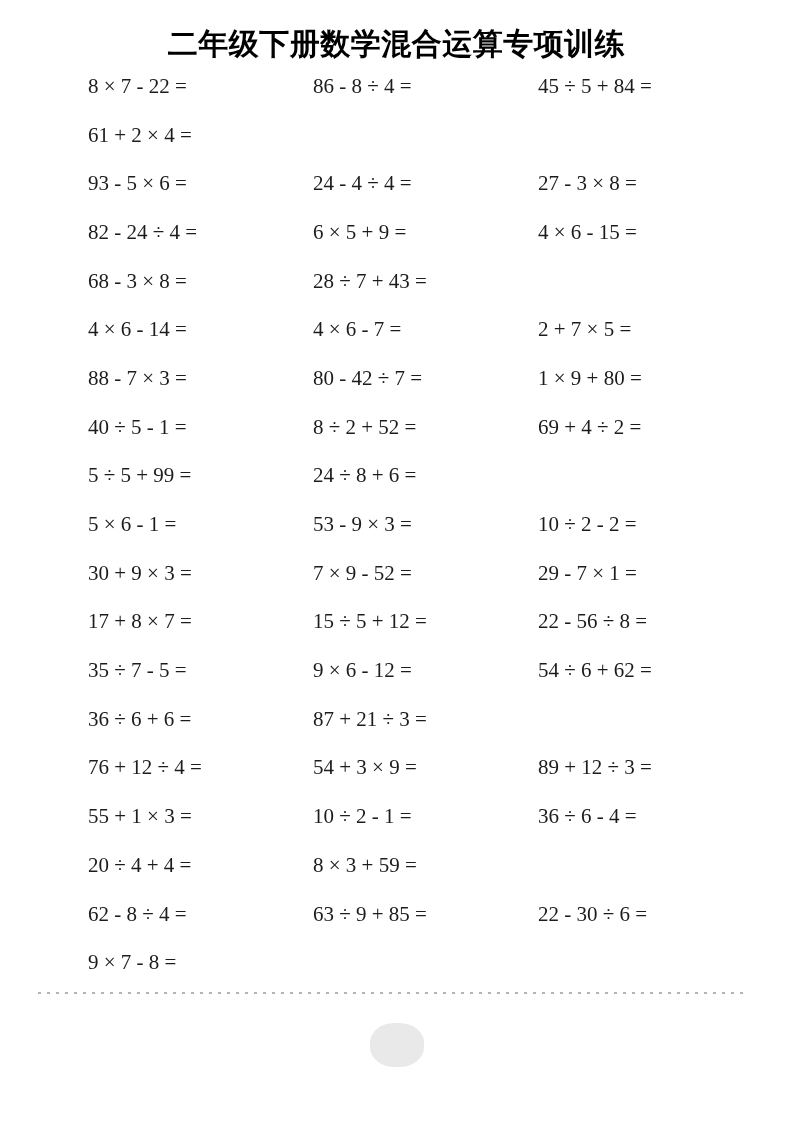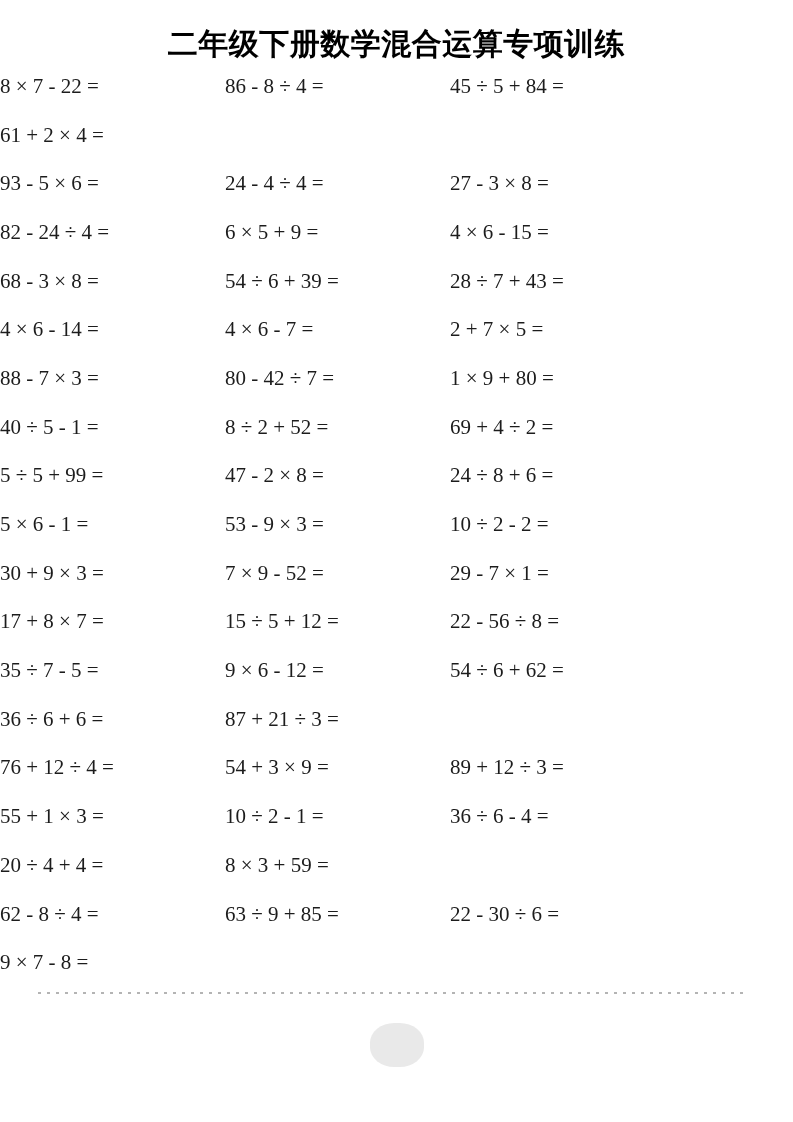--- a/index.html
+++ b/index.html
@@ -19,20 +19,21 @@
     margin: 26px 0 0 0;
     text-align: center;
     font-family: "Liberation Sans", sans-serif;
     font-weight: bold;
     font-size: 30px;
     line-height: 36px;
     color: #000000;
     letter-spacing: 0.5px;
   }
   .problem-grid {
+    padding-left: 88px;
   }
   .problem-row {
     display: flex;
     height: 48.7px;
     align-items: center;
   }
   .problem-cell {
     width: 225px;
     font-size: 21px;
     color: #1c1c1c;
@@ -70,41 +71,39 @@
         <div class="problem-cell">24 - 4 ÷ 4 =</div>
         <div class="problem-cell">27 - 3 × 8 =</div>
       </div>
       <div class="problem-row">
         <div class="problem-cell">82 - 24 ÷ 4 =</div>
         <div class="problem-cell">6 × 5 + 9 =</div>
         <div class="problem-cell">4 × 6 - 15 =</div>
       </div>
       <div class="problem-row">
         <div class="problem-cell">68 - 3 × 8 =</div>
-        <div class="problem-cell">54 ÷ 6 + 39 =</div>
         <div class="problem-cell">28 ÷ 7 + 43 =</div>
       </div>
       <div class="problem-row">
         <div class="problem-cell">4 × 6 - 14 =</div>
         <div class="problem-cell">4 × 6 - 7 =</div>
         <div class="problem-cell">2 + 7 × 5 =</div>
       </div>
       <div class="problem-row">
         <div class="problem-cell">88 - 7 × 3 =</div>
         <div class="problem-cell">80 - 42 ÷ 7 =</div>
         <div class="problem-cell">1 × 9 + 80 =</div>
       </div>
       <div class="problem-row">
         <div class="problem-cell">40 ÷ 5 - 1 =</div>
         <div class="problem-cell">8 ÷ 2 + 52 =</div>
         <div class="problem-cell">69 + 4 ÷ 2 =</div>
       </div>
       <div class="problem-row">
         <div class="problem-cell">5 ÷ 5 + 99 =</div>
-        <div class="problem-cell">47 - 2 × 8 =</div>
         <div class="problem-cell">24 ÷ 8 + 6 =</div>
       </div>
       <div class="problem-row">
         <div class="problem-cell">5 × 6 - 1 =</div>
         <div class="problem-cell">53 - 9 × 3 =</div>
         <div class="problem-cell">10 ÷ 2 - 2 =</div>
       </div>
       <div class="problem-row">
         <div class="problem-cell">30 + 9 × 3 =</div>
         <div class="problem-cell">7 × 9 - 52 =</div>

